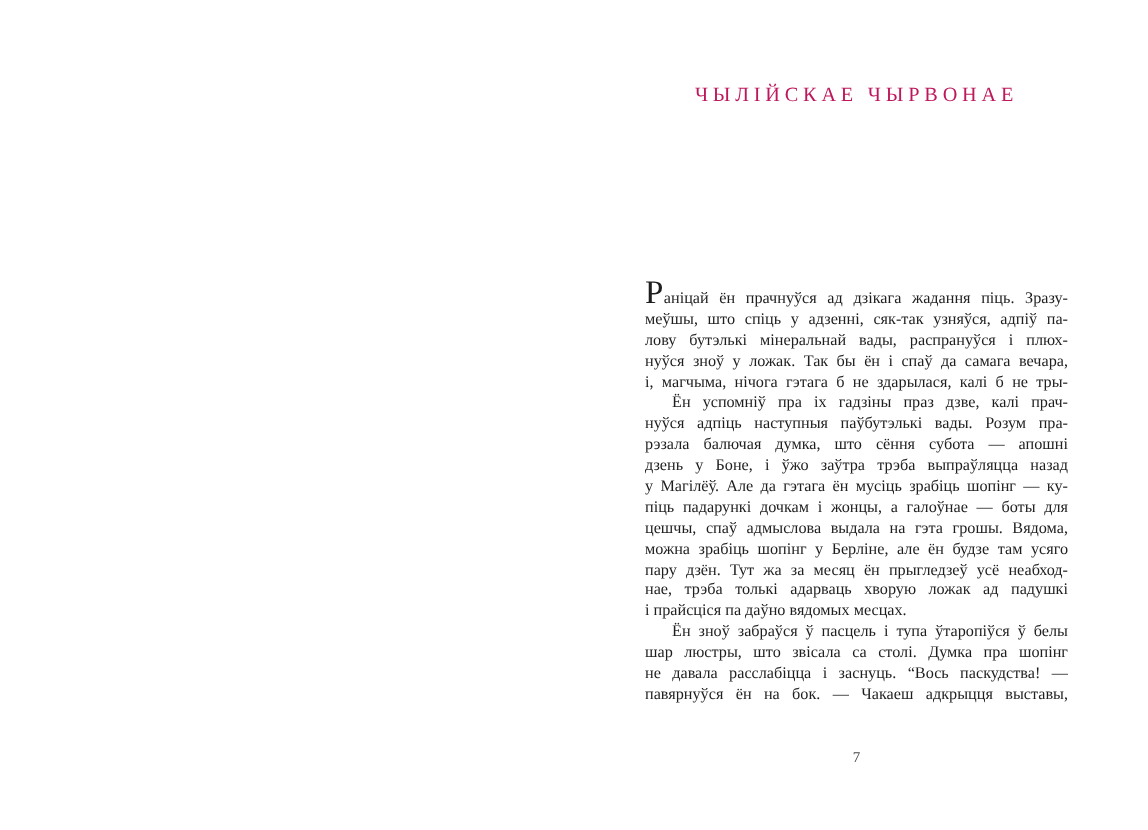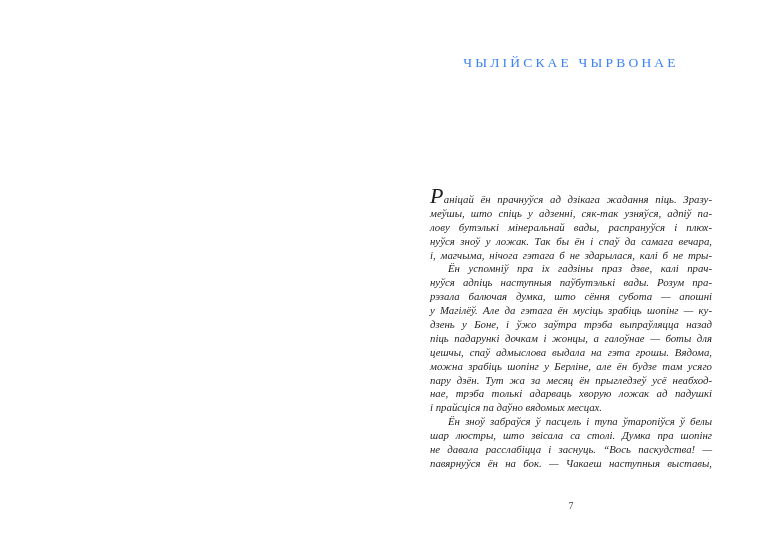--- a/index.html
+++ b/index.html
@@ -26,37 +26,36 @@
   .chapter-title {
     position: absolute;
     top: 55px;
     left: 0;
     width: 100%;
     margin: 0;
     text-align: center;
     font-size: 13.5px;
     font-weight: normal;
     letter-spacing: 3.2px;
-    color: #3b82f6;
+    color: #be185d;
     white-space: nowrap;
   }
   .body-text {
     position: absolute;
     top: 193px;
     left: 0;
     width: 282px;
   }
   .line {
     line-height: 13.9px;
     height: 13.9px;
     font-size: 10.8px;
     text-align: justify;
     text-align-last: justify;
     white-space: normal;
-    font-style: italic;
   }
   .line.flush {
     text-align-last: left;
   }
   .line.indent {
     text-indent: 18px;
   }
   .dropcap {
     font-size: 22px;
     line-height: 0;
@@ -80,28 +79,28 @@
     <h1 class="chapter-title">ЧЫЛІЙСКАЕ ЧЫРВОНАЕ</h1>
     <div class="body-text">
         <div class="line"><span class="dropcap">Р</span>аніцай ён прачнуўся ад дзікага жадання піць. Зразу-</div>
         <div class="line">меўшы, што спіць у адзенні, сяк-так узняўся, адпіў па-</div>
         <div class="line">лову бутэлькі мінеральнай вады, распрануўся і плюх-</div>
         <div class="line">нуўся зноў у ложак. Так бы ён і спаў да самага вечара,</div>
         <div class="line">і, магчыма, нічога гэтага б не здарылася, калі б не тры-</div>
         <div class="line indent">Ён успомніў пра іх гадзіны праз дзве, калі прач-</div>
         <div class="line">нуўся адпіць наступныя паўбутэлькі вады. Розум пра-</div>
         <div class="line">рэзала балючая думка, што сёння субота — апошні</div>
+        <div class="line">дзень у Боне, і ўжо заўтра трэба выпраўляцца назад</div>
         <div class="line">у Магілёў. Але да гэтага ён мусіць зрабіць шопінг — ку-</div>
-        <div class="line">дзень у Боне, і ўжо заўтра трэба выпраўляцца назад</div>
         <div class="line">піць падарункі дочкам і жонцы, а галоўнае — боты для</div>
         <div class="line">цешчы, спаў адмыслова выдала на гэта грошы. Вядома,</div>
         <div class="line">можна зрабіць шопінг у Берліне, але ён будзе там усяго</div>
         <div class="line">пару дзён. Тут жа за месяц ён прыгледзеў усё неабход-</div>
         <div class="line">нае, трэба толькі адарваць хворую ложак ад падушкі</div>
         <div class="line flush">і прайсціся па даўно вядомых месцах.</div>
         <div class="line indent">Ён зноў забраўся ў пасцель і тупа ўтаропіўся ў белы</div>
         <div class="line">шар люстры, што звісала са столі. Думка пра шопінг</div>
         <div class="line">не давала расслабіцца і заснуць. “Вось паскудства! —</div>
-        <div class="line">павярнуўся ён на бок. — Чакаеш наступныя выставы,</div>
+        <div class="line">павярнуўся ён на бок. — Чакаеш адкрыцця выставы,</div>
       </div>
     <div class="page-number">7</div>
   </div>
 </div>
 
 </body></html>

